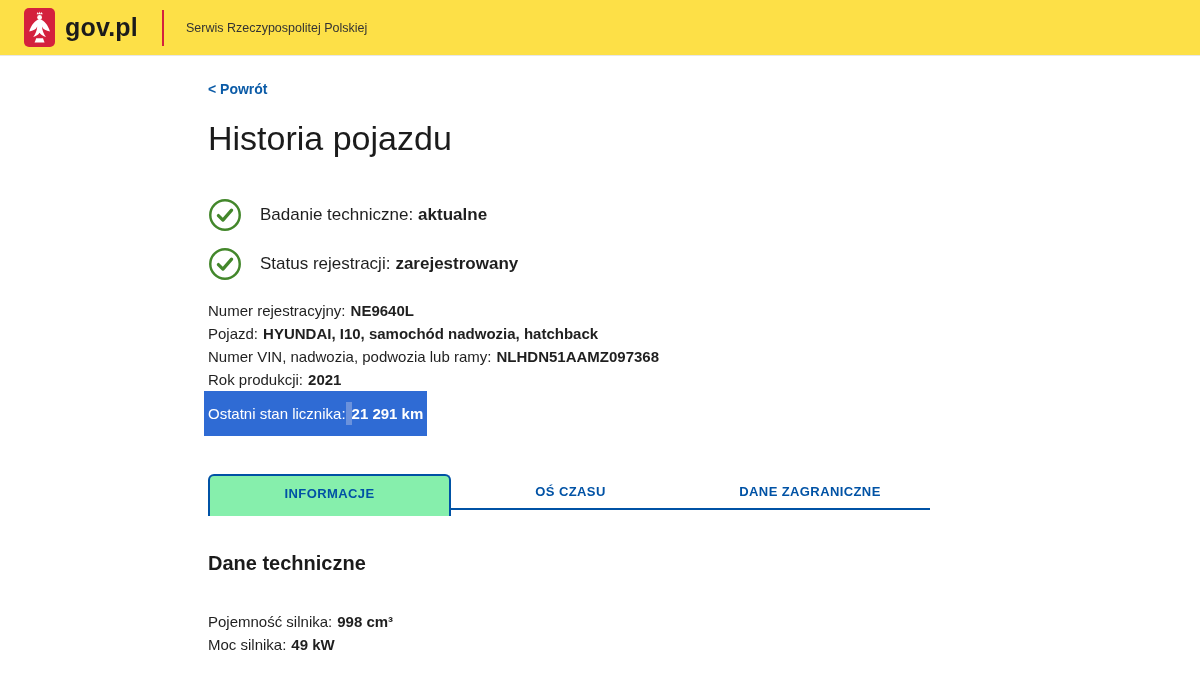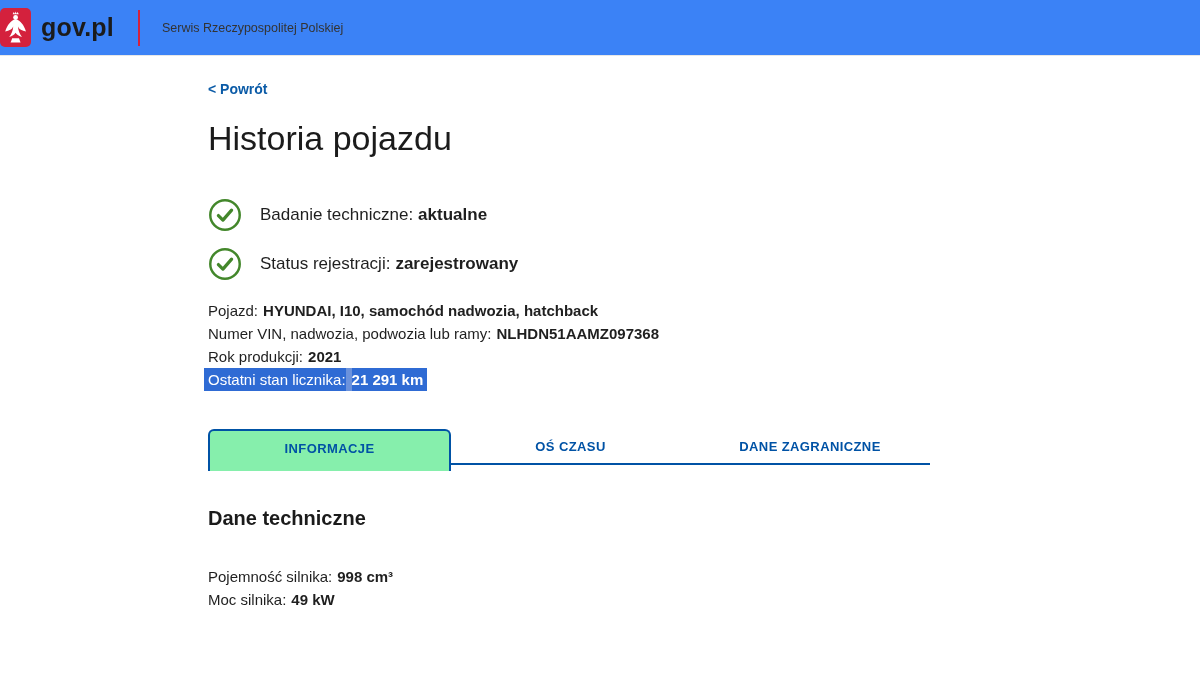--- a/index.html
+++ b/index.html
@@ -1,21 +1,21 @@
 <!DOCTYPE html>
 <html><head>
 <meta charset="utf-8">
 <style>
   * { margin:0; padding:0; box-sizing:border-box; }
   html,body { width:1200px; height:685px; background:#ffffff; overflow:hidden;
               font-family:"Liberation Sans","DejaVu Sans",sans-serif; color:#1b1b1b; }
 
   
-  .site-header { height:56px; background:#3b82f6; border-bottom:1px solid #e7e7e7;
-                 display:flex; align-items:center; padding-left:0; }
+  .site-header { height:56px; background:#fde047; border-bottom:1px solid #e7e7e7;
+                 display:flex; align-items:center; padding-left:24px; }
   .logo-wrap { display:flex; align-items:center; gap:10px; cursor:pointer; }
   .brand { font-size:25px; font-weight:bold; color:#1b1b1b; letter-spacing:0.2px; }
   .hdr-divider { width:2px; height:36px; background:#d4213d; margin:0 22px 0 24px; }
   .service { font-size:12.5px; color:#333333; }
 
   
   main { padding-left:208px; width:1000px; }
 
   .back-link { display:inline-block; margin-top:25px; font-size:14px; font-weight:bold;
                color:#0b5ba7; text-decoration:none; cursor:pointer; }
@@ -27,21 +27,21 @@
   .status-row { display:flex; align-items:center; height:34px; margin-bottom:15px; }
   .status-row .check { width:34px; height:34px; flex:0 0 34px; }
   .status-text { margin-left:18px; font-size:17px; color:#1f1f1f; }
   .status-text b { margin-left:5px; }
 
   
   .details { margin-top:18px; }
   .line { font-size:15px; line-height:23px; color:#1f1f1f; white-space:nowrap; }
   .line b { margin-left:5px; }
   .hl { display:inline-flex; align-items:stretch; background:#2f6bd4; color:#ffffff;
-        padding:0 4px; margin-left:-4px; }
+        padding:11px 4px; margin-left:-4px; }
   .hl .gap { width:6px; background:#6b92dc; }
   .hl b { margin-left:0; }
 
   
   .tabs { position:relative; margin-top:38px; width:722px; height:46px; }
   .tab { position:absolute; top:0; height:36px; text-align:center; line-height:35px;
          font-size:13px; font-weight:bold; color:#0052a5; letter-spacing:0.4px;
          cursor:pointer; }
   .tab-active { left:0; width:243px; height:42px; border:2px solid #0052a5;
                 border-bottom:none; border-radius:6px 6px 0 0; background:#86efac; z-index:2; }
@@ -97,20 +97,21 @@
         <svg width="34" height="34" viewBox="0 0 36 36">
             <circle cx="18" cy="18" r="15.6" fill="none" stroke="#43872b" stroke-width="2.6"></circle>
             <path d="M11 18.6 L15.8 23.4 L25 12.8" fill="none" stroke="#43872b" stroke-width="3.4" stroke-linecap="round" stroke-linejoin="round"></path>
           </svg>
       </span>
       <span class="status-text"><span>Status rejestracji:</span><b>zarejestrowany</b></span>
     </li>
   </ul>
 
   <div class="details">
+    <p class="line"><span>Numer rejestracyjny:</span><b>NE9640L</b></p>
     <p class="line"><span>Pojazd:</span><b>HYUNDAI, I10, samochód nadwozia, hatchback</b></p>
     <p class="line"><span>Numer VIN, nadwozia, podwozia lub ramy:</span><b>NLHDN51AAMZ097368</b></p>
     <p class="line"><span>Rok produkcji:</span><b>2021</b></p>
     <p class="line"><span class="hl">
           <span>Ostatni stan licznika:</span>
           <span class="gap"></span>
           <b>21 291 km</b>
         </span></p>
   </div>
 

